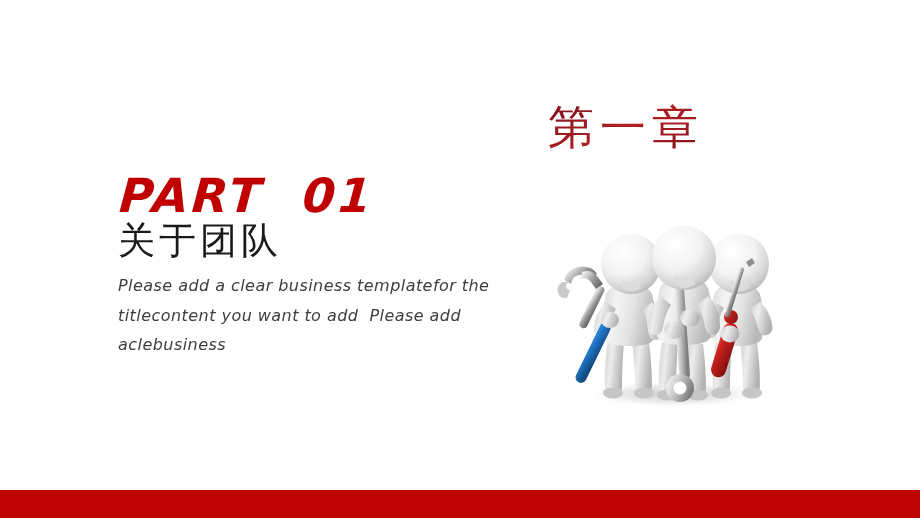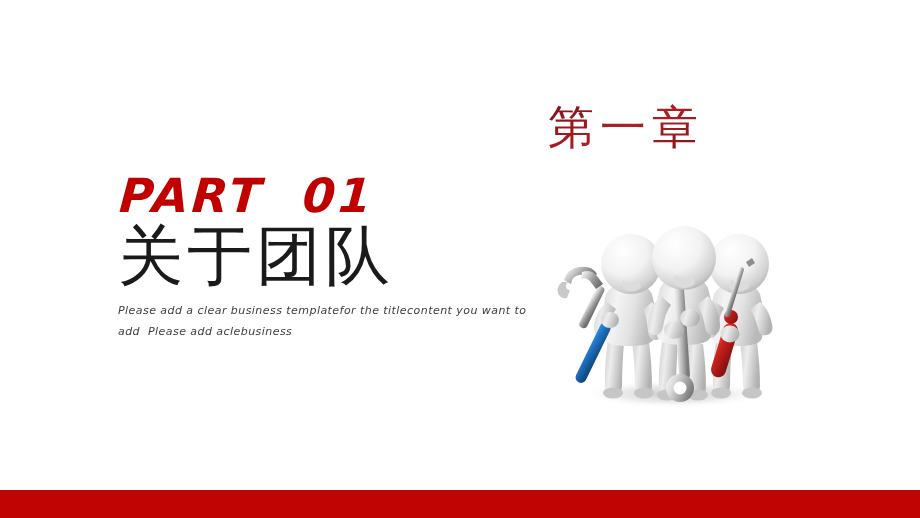--- a/index.html
+++ b/index.html
@@ -36,33 +36,33 @@
     color: #C00000;
     line-height: 1.0;
     margin: 0 0 2px 0;
     white-space: pre;
     transform: skewX(-4deg);
     transform-origin: left bottom;
   }
 
   #section-title-cn {
     font-family: "DejaVu Serif", "Liberation Serif", serif;
-    font-size: 65px;
+    font-size: 37px;
     font-weight: 400;
     color: #1a1a1a;
     line-height: 1.08;
     letter-spacing: 4px;
     margin: 0 0 10px 0;
     white-space: pre;
   }
 
   #body-copy {
     font-family: "DejaVu Sans", sans-serif;
     font-style: italic;
-    font-size: 11px;
+    font-size: 16px;
     line-height: 1.85;
     color: #3d3d3d;
     letter-spacing: 0.45px;
     width: 412px;
     margin: 0;
     white-space: pre-wrap;
   }
 
   
   #chapter-heading {

